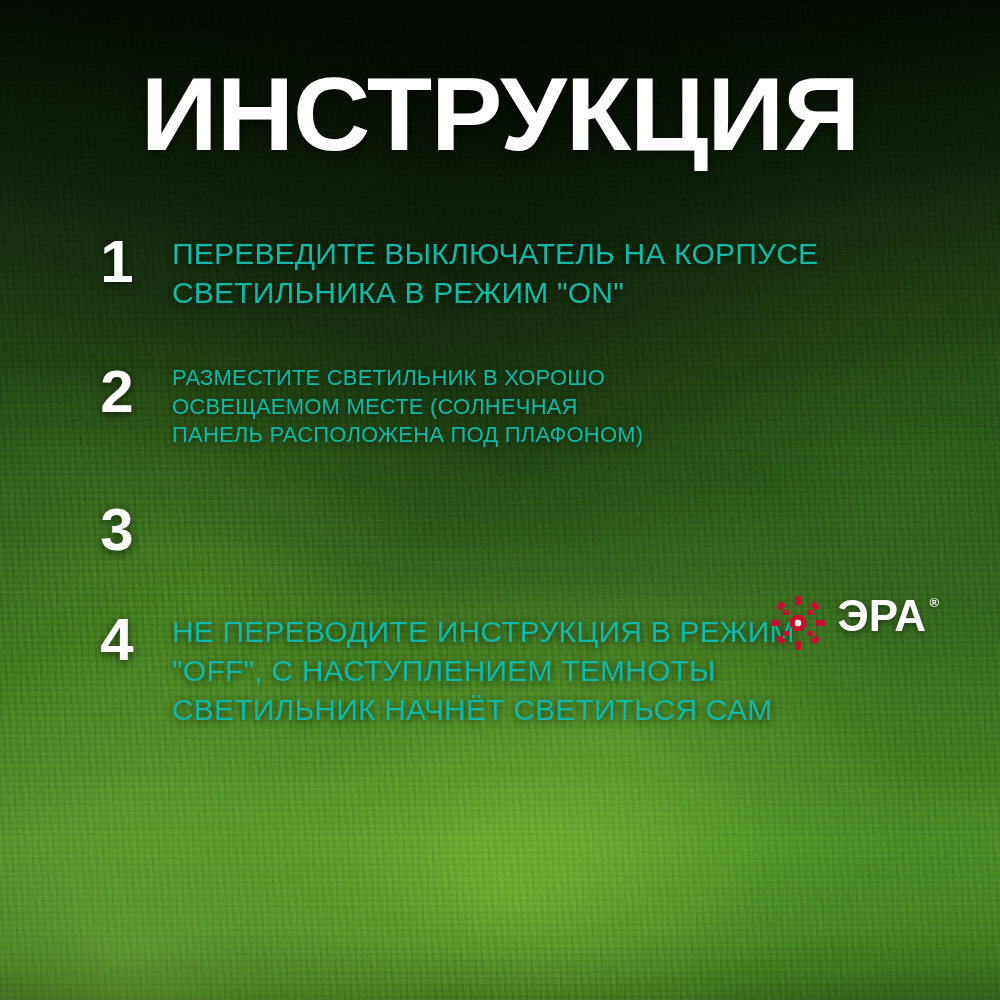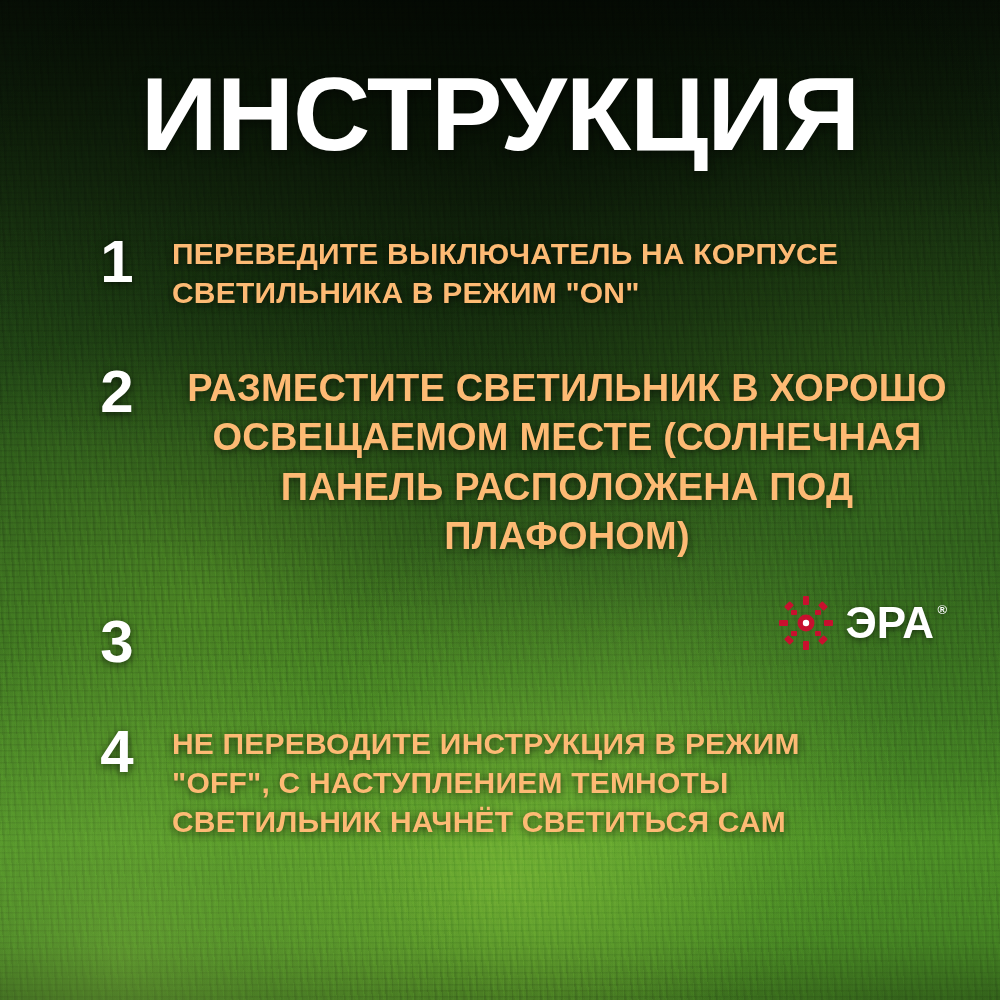--- a/index.html
+++ b/index.html
@@ -101,42 +101,42 @@
     color: #ffffff;
     font-size: 60px;
     font-weight: 700;
     line-height: 1;
     padding-top: 4px;
     text-shadow: 0 2px 9px rgba(0,0,0,0.6);
   }
 
   .step-text {
     flex: 1 1 auto;
-    color: #fdba74;
+    color: #14b8a6;
     font-size: 30.5px;
     line-height: 1.30;
-    font-weight: 700;
+    font-weight: 400;
     letter-spacing: 0.2px;
     text-shadow: 0 2px 9px rgba(0,0,0,0.6);
     white-space: pre-line;
     padding-top: 6px;
   }
 
   .step-1 .step-text { font-size: 30px; }
-  .step-2 .step-text { font-size: 38px; text-align: center; }
+  .step-2 .step-text { font-size: 22px; }
   .step-3 .step-text { font-size: 30px; }
   .step-4 .step-text { font-size: 30px; }
 
   
   .logo {
     position: absolute;
-    right: 66px;
+    right: 74px;
     bottom: 52px;
     display: flex;
-    align-items: center;
+    align-items: flex-start;
     gap: 10px;
   }
 
   .logo-mark {
     width: 58px;
     height: 58px;
     position: relative;
   }
 
   .logo-text {

